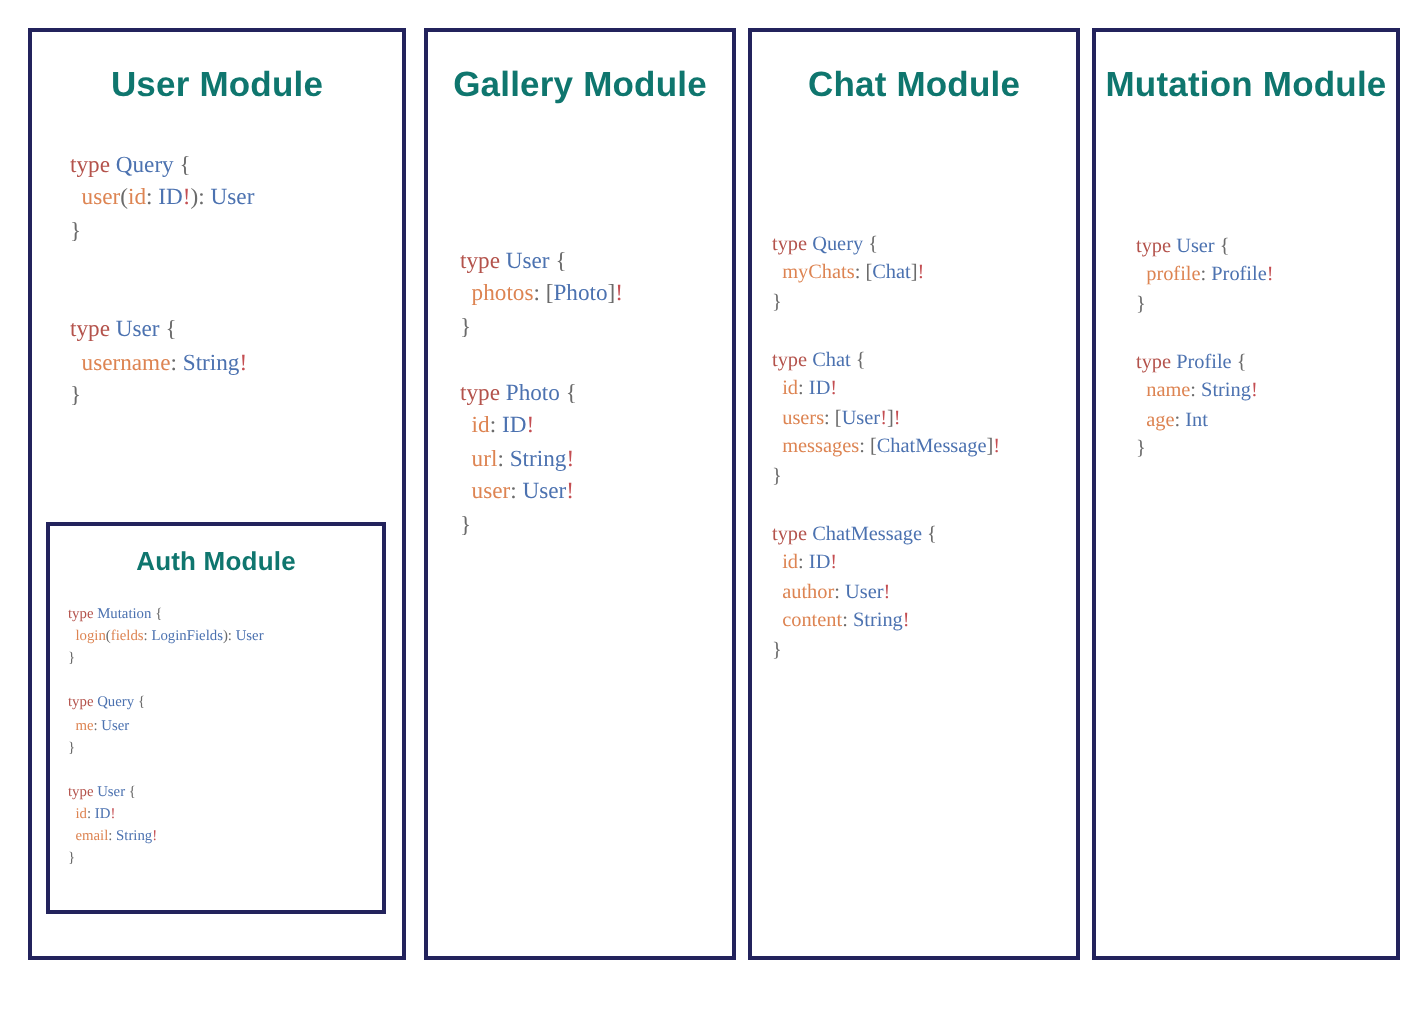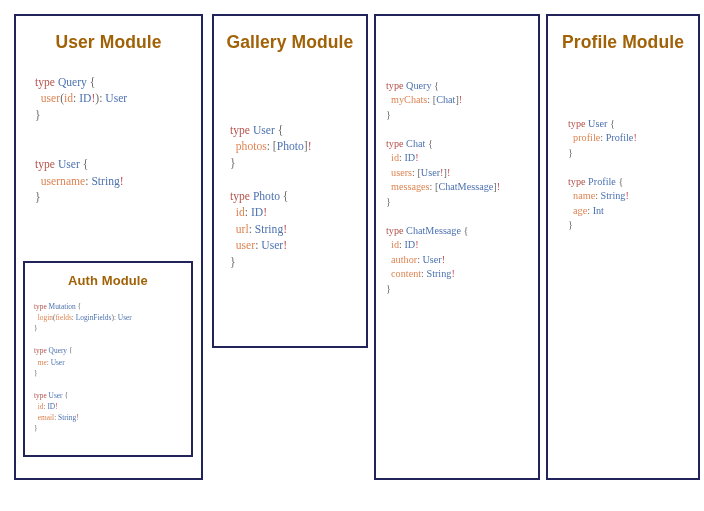--- a/index.html
+++ b/index.html
@@ -27,21 +27,21 @@
   .panel {
     position: absolute;
     background: #ffffff;
     border: 2.5px solid #23235c;
     box-sizing: border-box;
   }
 
   .panel-title {
     text-align: center;
     font-weight: bold;
-    color: #a16207;
+    color: #0f766e;
     letter-spacing: 0.1px;
   }
 
   .panel > .panel-title {
     font-size: 17.5px;
     margin-top: 16px;
     margin-bottom: 4px;
   }
 
   
@@ -84,27 +84,28 @@
   <div class="panel" style="left:14px; top:14px; width:189px; height:466px;">
     <div class="panel-title">User Module</div>
     <div class="code code-lg" style="margin-left:19px; margin-top:22px;"><div class="code-block"><span class="kw">type</span> <span class="tname">Query</span> <span class="punc">{</span></div><div class="code-block">  <span class="fname">user</span><span class="punc">(</span><span class="fname">id</span><span class="punc">:</span> <span class="tname">ID</span><span class="bang">!</span><span class="punc">)</span><span class="punc">:</span> <span class="tname">User</span></div><div class="code-block"><span class="punc">}</span></div><br><br><div class="code-block"><span class="kw">type</span> <span class="tname">User</span> <span class="punc">{</span></div><div class="code-block">  <span class="fname">username</span><span class="punc">:</span> <span class="tname">String</span><span class="bang">!</span></div><div class="code-block"><span class="punc">}</span></div></div>
 
     <div class="submodule" style="left:7px; top:245px; width:170px; height:196px;">
       <div class="panel-title">Auth Module</div>
       <div class="code code-sm" style="margin-left:9px; margin-top:13px;"><div class="code-block"><span class="kw">type</span> <span class="tname">Mutation</span> <span class="punc">{</span></div><div class="code-block">  <span class="fname">login</span><span class="punc">(</span><span class="fname">fields</span><span class="punc">:</span> <span class="tname">LoginFields</span><span class="punc">)</span><span class="punc">:</span> <span class="tname">User</span></div><div class="code-block"><span class="punc">}</span></div><br><div class="code-block"><span class="kw">type</span> <span class="tname">Query</span> <span class="punc">{</span></div><div class="code-block">  <span class="fname">me</span><span class="punc">:</span> <span class="tname">User</span></div><div class="code-block"><span class="punc">}</span></div><br><div class="code-block"><span class="kw">type</span> <span class="tname">User</span> <span class="punc">{</span></div><div class="code-block">  <span class="fname">id</span><span class="punc">:</span> <span class="tname">ID</span><span class="bang">!</span></div><div class="code-block">  <span class="fname">email</span><span class="punc">:</span> <span class="tname">String</span><span class="bang">!</span></div><div class="code-block"><span class="punc">}</span></div></div>
     </div>
   </div>
 
-  <div class="panel" style="left:212px; top:14px; width:156px; height:334px;">
+  <div class="panel" style="left:212px; top:14px; width:156px; height:466px;">
     <div class="panel-title">Gallery Module</div>
     <div class="code code-lg" style="margin-left:16px; margin-top:70px;"><div class="code-block"><span class="kw">type</span> <span class="tname">User</span> <span class="punc">{</span></div><div class="code-block">  <span class="fname">photos</span><span class="punc">:</span> <span class="punc">[</span><span class="tname">Photo</span><span class="punc">]</span><span class="bang">!</span></div><div class="code-block"><span class="punc">}</span></div><br><div class="code-block"><span class="kw">type</span> <span class="tname">Photo</span> <span class="punc">{</span></div><div class="code-block">  <span class="fname">id</span><span class="punc">:</span> <span class="tname">ID</span><span class="bang">!</span></div><div class="code-block">  <span class="fname">url</span><span class="punc">:</span> <span class="tname">String</span><span class="bang">!</span></div><div class="code-block">  <span class="fname">user</span><span class="punc">:</span> <span class="tname">User</span><span class="bang">!</span></div><div class="code-block"><span class="punc">}</span></div></div>
   </div>
 
   <div class="panel" style="left:374px; top:14px; width:166px; height:466px;">
+    <div class="panel-title">Chat Module</div>
     <div class="code code-md" style="margin-left:10px; margin-top:63px;"><div class="code-block"><span class="kw">type</span> <span class="tname">Query</span> <span class="punc">{</span></div><div class="code-block">  <span class="fname">myChats</span><span class="punc">:</span> <span class="punc">[</span><span class="tname">Chat</span><span class="punc">]</span><span class="bang">!</span></div><div class="code-block"><span class="punc">}</span></div><br><div class="code-block"><span class="kw">type</span> <span class="tname">Chat</span> <span class="punc">{</span></div><div class="code-block">  <span class="fname">id</span><span class="punc">:</span> <span class="tname">ID</span><span class="bang">!</span></div><div class="code-block">  <span class="fname">users</span><span class="punc">:</span> <span class="punc">[</span><span class="tname">User</span><span class="bang">!</span><span class="punc">]</span><span class="bang">!</span></div><div class="code-block">  <span class="fname">messages</span><span class="punc">:</span> <span class="punc">[</span><span class="tname">ChatMessage</span><span class="punc">]</span><span class="bang">!</span></div><div class="code-block"><span class="punc">}</span></div><br><div class="code-block"><span class="kw">type</span> <span class="tname">ChatMessage</span> <span class="punc">{</span></div><div class="code-block">  <span class="fname">id</span><span class="punc">:</span> <span class="tname">ID</span><span class="bang">!</span></div><div class="code-block">  <span class="fname">author</span><span class="punc">:</span> <span class="tname">User</span><span class="bang">!</span></div><div class="code-block">  <span class="fname">content</span><span class="punc">:</span> <span class="tname">String</span><span class="bang">!</span></div><div class="code-block"><span class="punc">}</span></div></div>
   </div>
 
   <div class="panel" style="left:546px; top:14px; width:154px; height:466px;">
-    <div class="panel-title">Profile Module</div>
+    <div class="panel-title">Mutation Module</div>
     <div class="code code-md" style="margin-left:20px; margin-top:64px;"><div class="code-block"><span class="kw">type</span> <span class="tname">User</span> <span class="punc">{</span></div><div class="code-block">  <span class="fname">profile</span><span class="punc">:</span> <span class="tname">Profile</span><span class="bang">!</span></div><div class="code-block"><span class="punc">}</span></div><br><div class="code-block"><span class="kw">type</span> <span class="tname">Profile</span> <span class="punc">{</span></div><div class="code-block">  <span class="fname">name</span><span class="punc">:</span> <span class="tname">String</span><span class="bang">!</span></div><div class="code-block">  <span class="fname">age</span><span class="punc">:</span> <span class="tname">Int</span></div><div class="code-block"><span class="punc">}</span></div></div>
   </div>
 
 </div>
 
 </body></html>

